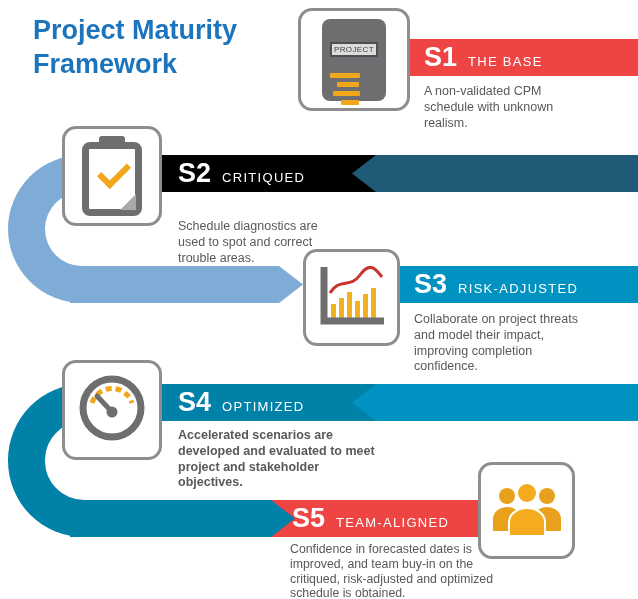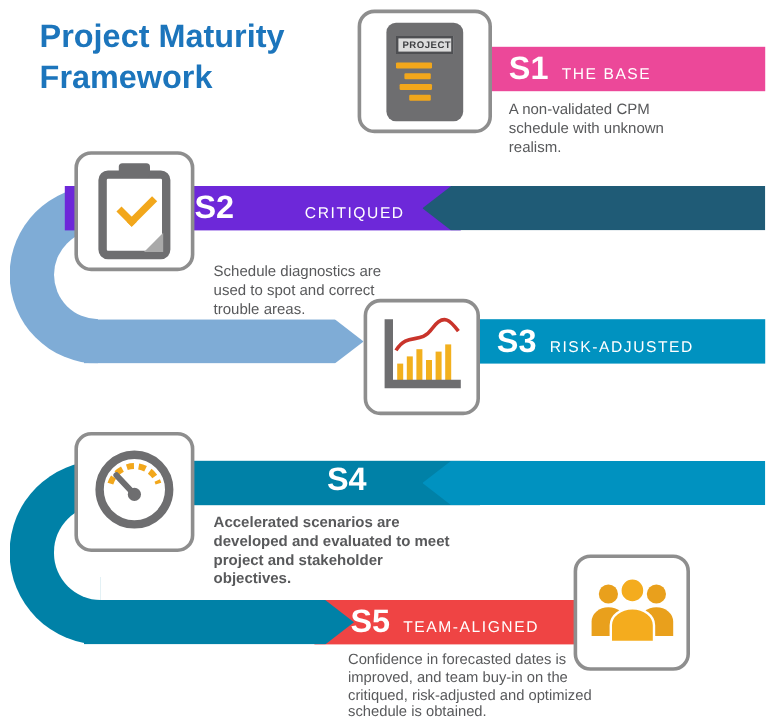--- a/index.html
+++ b/index.html
@@ -6,27 +6,27 @@
   #canvas{position:relative;width:638px;height:599px;background:#fff;overflow:hidden;}
 
   .title{position:absolute;left:33px;top:14px;width:250px;font-size:27px;font-weight:bold;
          color:#1C75BC;line-height:1.25;z-index:4;}
 
   
   .band{position:absolute;height:37px;display:flex;align-items:center;z-index:1;box-sizing:border-box;}
   .arrow-left{clip-path:polygon(0 50%, 24px 0, 100% 0, 100% 100%, 24px 100%);z-index:2;}
   .arrow-right{clip-path:polygon(0 0, calc(100% - 24px) 0, 100% 50%, calc(100% - 24px) 100%, 0 100%);z-index:2;}
 
-  .b-s1{left:350px;top:39px;width:288px;background:#ec4899;padding-left:74px;}
+  .b-s1{left:350px;top:39px;width:288px;background:#ef4444;padding-left:74px;}
   .b-into2{left:352px;top:155px;width:286px;background:#1F5B76;}
-  .b-s2{left:54px;top:155px;width:330px;background:#6d28d9;padding-left:108px;gap:48px;}
+  .b-s2{left:70px;top:155px;width:330px;background:#000000;padding-left:108px;}
   .b-into3{left:70px;top:266px;width:233px;background:#7FACD6;}
   .b-s3{left:358px;top:266px;width:280px;background:#0092C0;padding-left:56px;}
   .b-into4{left:352px;top:384px;width:286px;background:#0092C0;}
-  .b-s4{left:70px;top:384px;width:330px;background:#0081A7;padding-left:108px;flex-direction:column;}
+  .b-s4{left:70px;top:384px;width:330px;background:#0081A7;padding-left:108px;}
   .b-into5{left:70px;top:500px;width:225px;background:#0081A7;}
   .b-s5{left:262px;top:500px;width:218px;background:#ef4444;padding-left:30px;}
 
   .curve{position:absolute;box-sizing:border-box;border-right:none;}
   .curve1{left:8px;top:155px;width:74px;height:148px;border:37px solid #7FACD6;
           border-right:none;border-radius:74px 0 0 74px;}
   .curve2{left:8px;top:384px;width:76px;height:153px;border:37px solid #0081A7;
           border-right:none;border-radius:76px 0 0 76px;}
 
   .snum{font-size:27px;font-weight:bold;color:#fff;}
@@ -44,22 +44,22 @@
   
   .desc{position:absolute;color:#58595B;font-size:12.5px;line-height:1.26;z-index:4;}
   #d1{left:424px;top:84px;width:135px;}
   #d2{left:178px;top:200px;width:152px;margin-top:19px;}
   #d3{left:414px;top:312px;width:168px;}
   #d4{left:178px;top:428px;width:200px;font-weight:bold;}
   #d5{left:290px;top:542px;width:212px;font-size:12.3px;line-height:1.2;}
 
   
   .doc{width:64px;height:82px;background:#6E6E70;border-radius:8px;padding-top:7px;box-sizing:border-box;}
-  .doc-label{width:48px;height:15px;margin:4px auto;background:#DCDCDC;border:2px solid #4E4F52;
-             box-sizing:border-box;font-size:8px;font-weight:bold;color:#3E3F42;text-align:right;
+  .doc-label{width:48px;height:15px;margin:16px auto;background:#DCDCDC;border:2px solid #4E4F52;
+             box-sizing:border-box;font-size:8px;font-weight:normal;color:#3E3F42;text-align:center;
              line-height:11px;letter-spacing:0.4px;}
   .doc-bar{height:5px;background:#F2A71B;border-radius:1px;}
   .db1{width:30px;margin:7px 0 0 8px;}
   .db2{width:22px;margin:4px 0 0 15px;}
   .db3{width:27px;margin:4px 0 0 11px;}
   .db4{width:18px;margin:4px 0 0 19px;}
 
   
   .clipb{position:relative;width:60px;height:74px;border:7px solid #6E6E70;border-radius:8px;
          background:#fff;box-sizing:border-box;margin-top:6px;}
@@ -166,16 +166,17 @@
         <circle cx="58" cy="17" r="8" fill="#E9A01C"></circle>
         <path d="M44 52 v-12 a14 12 0 0 1 28 0 v12 z" fill="#E9A01C"></path>
         <circle cx="38" cy="14" r="10" fill="#F4AC1E" stroke="#fff" stroke-width="2"></circle>
         <path d="M20 57 v-14 a18 14 0 0 1 36 0 v14 z" fill="#F4AC1E" stroke="#fff" stroke-width="2"></path>
       </svg>
     </span>
   </div>
 
   <div class="desc" id="d1">A non-validated CPM schedule with unknown realism.</div>
   <div class="desc" id="d2">Schedule diagnostics are used to spot and correct trouble areas.</div>
+  <div class="desc" id="d3">Collaborate on project threats and model their impact, improving completion confidence.</div>
   <div class="desc" id="d4">Accelerated scenarios are developed and evaluated to meet project and stakeholder objectives.</div>
   <div class="desc" id="d5">Confidence in forecasted dates is improved, and team buy-in on the critiqued, risk-adjusted and optimized schedule is obtained.</div>
 
 </div>
 
 </body></html>

